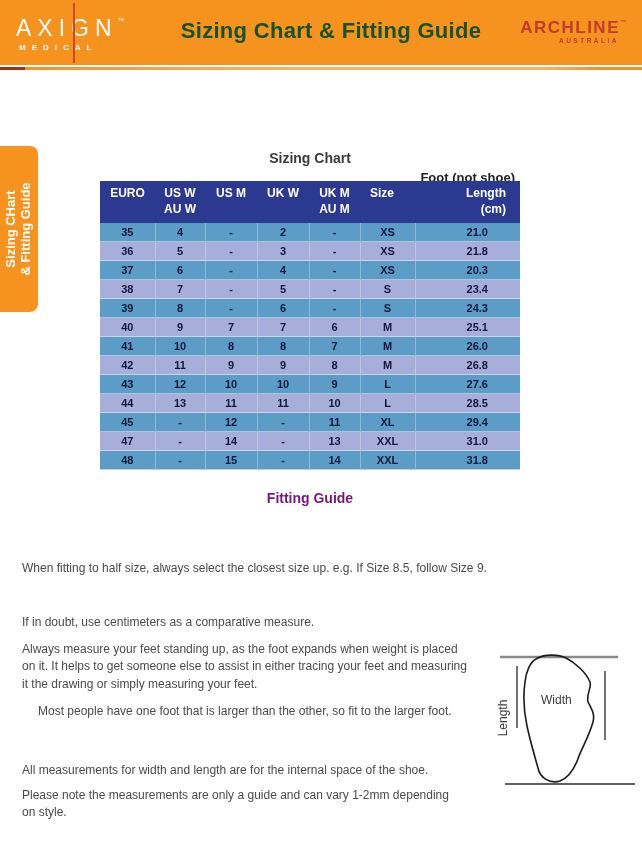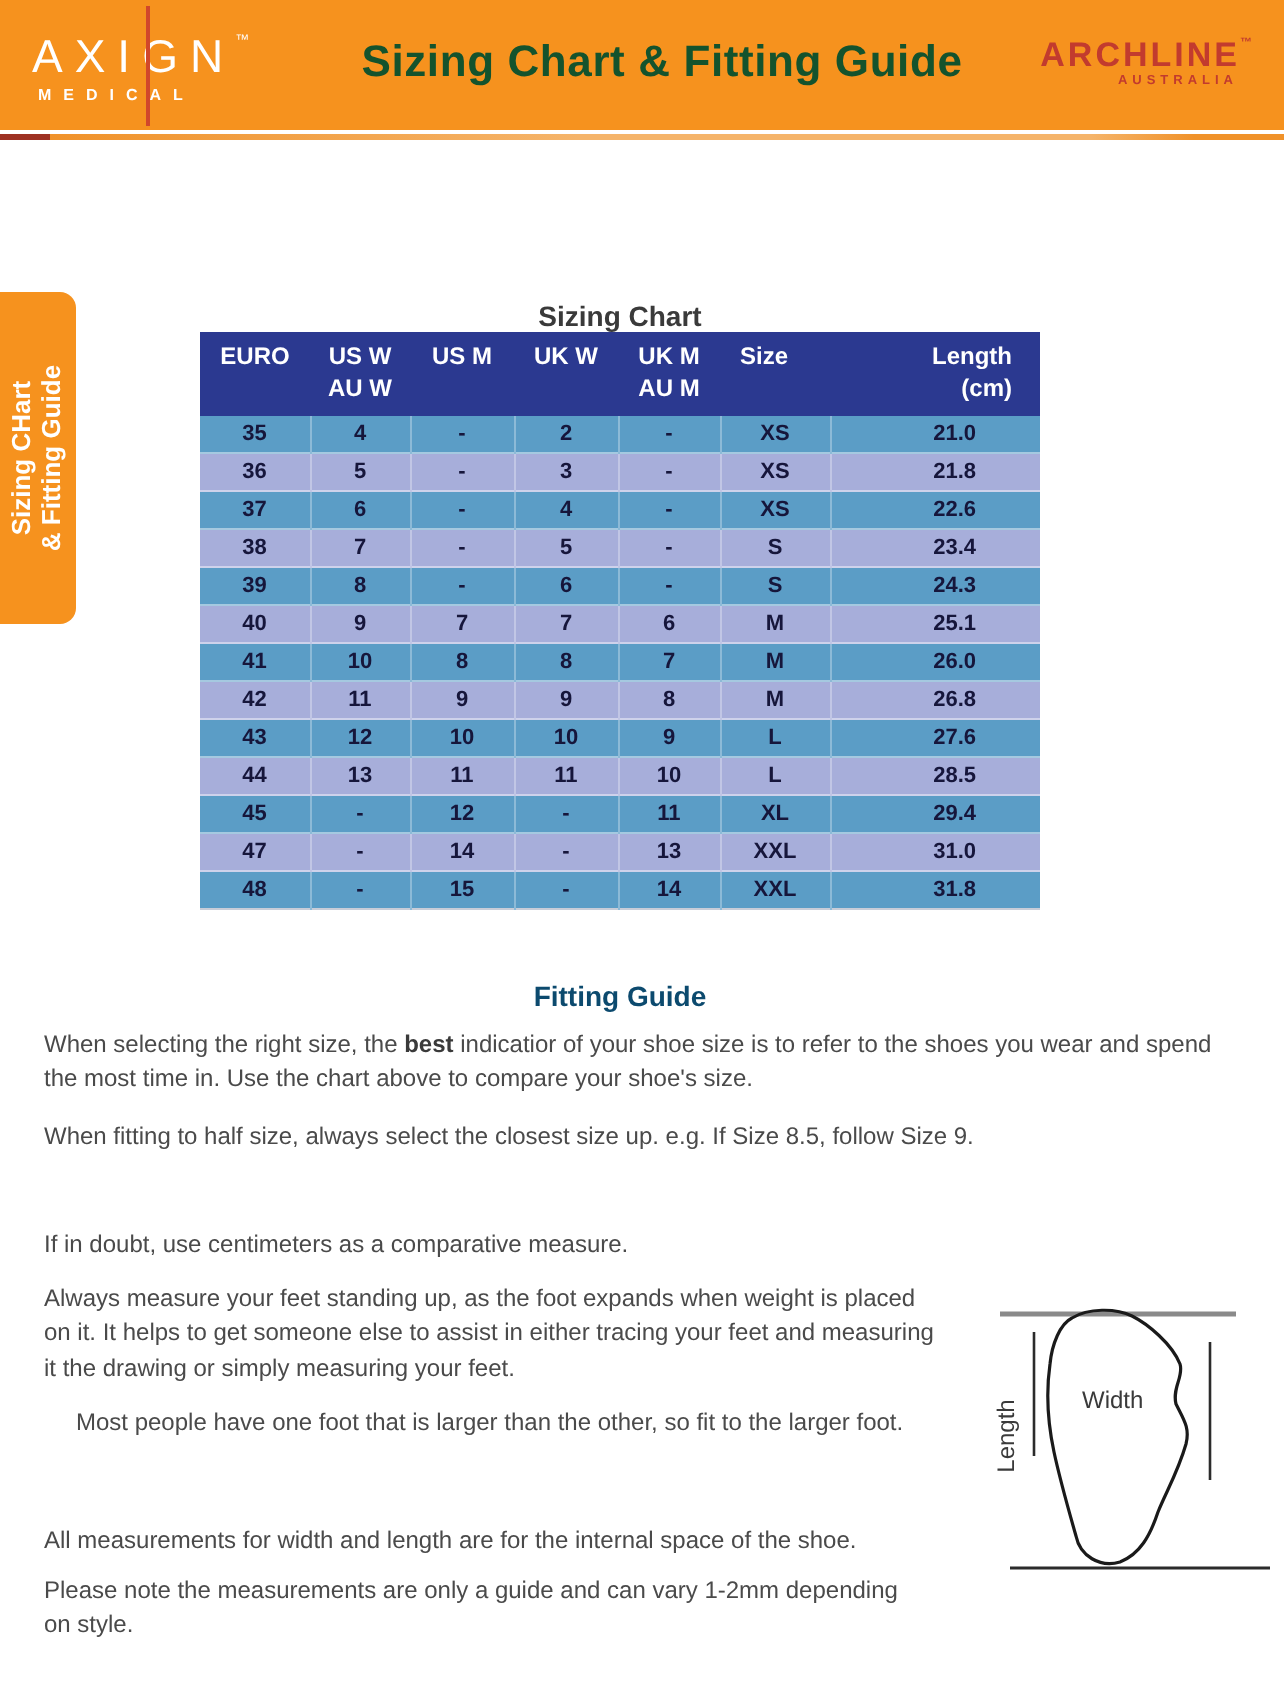--- a/index.html
+++ b/index.html
@@ -41,21 +41,21 @@
     transform:translate(-50%,-50%) rotate(-90deg);
     display:flex; flex-direction:column; align-items:center; justify-content:center;
     color:#fff; font-weight:700; font-size:13px; line-height:1.15; text-align:center;
   }
   
   .chart-title { position:absolute; left:100px; top:150px; width:420px; text-align:center;
     font-size:14px; font-weight:700; color:#3a3a3a; }
   .foot-note { position:absolute; left:365px; top:158px; width:150px; text-align:right;
     font-size:13px; font-weight:700; color:#222;margin-top:12px; }
   .size-table {
-    position:absolute; left:100px; top:166px; width:420px;
+    position:absolute; left:100px; top:181px; width:420px;
     border-collapse:collapse; table-layout:fixed;
     border-bottom:1px solid #c8cdd8;
     border-radius:14px;
   }
   .size-table thead th {
     background:#2B3990; color:#ffffff; font-size:12px; font-weight:700;
     padding:5px 0 6px 0; vertical-align:top; line-height:1.3; text-align:center;
   }
   .size-table thead th.col-size { text-align:left; padding-left:10px; }
   .size-table thead th.col-len  { text-align:right; padding-right:14px; }
@@ -63,21 +63,21 @@
     height:18px; font-size:11px; font-weight:700; color:#16163B;
     text-align:center; line-height:18px;
   }
   .size-table td:last-child { text-align:right; padding-right:32px; }
   .size-table tbody tr:nth-child(odd)  td { background:#5B9DC6; }
   .size-table tbody tr:nth-child(even) td { background:#A7AEDA; }
   .size-table tbody tr + tr td { border-top:1px solid rgba(255,255,255,0.45); }
   .size-table tbody td + td { border-left:1px solid rgba(255,255,255,0.30); }
   
   .h-section { position:absolute; left:0; width:620px; text-align:center;
-    font-size:14px; font-weight:700; color:#0c4a6e; }
+    font-size:14px; font-weight:700; color:#701a75; }
   .para { position:absolute; left:22px; font-size:12px; color:#4a4a4a;
     line-height:1.45; white-space:pre-line; }
   .para b { color:#3a3a3a; }
   
   .foot-svg { position:absolute; left:492px; top:648px; }
   .foot-svg text { font-family:"Liberation Sans", sans-serif; font-size:12px; fill:#3a3a3a; }
 </style>
 </head>
 <body>
 
@@ -168,21 +168,21 @@
           <td>XS</td>
           <td>21.8</td>
         </tr>
         <tr>
           <td>37</td>
           <td>6</td>
           <td>-</td>
           <td>4</td>
           <td>-</td>
           <td>XS</td>
-          <td>22.6</td>
+          <td>20.3</td>
         </tr>
         <tr>
           <td>38</td>
           <td>7</td>
           <td>-</td>
           <td>5</td>
           <td>-</td>
           <td>S</td>
           <td>23.4</td>
         </tr>
@@ -264,22 +264,20 @@
           <td>15</td>
           <td>-</td>
           <td>14</td>
           <td>XXL</td>
           <td>31.8</td>
         </tr>
       </tbody>
   </table>
 
   <div class="h-section" style="top:490px;">Fitting Guide</div>
-  <div class="para" style="top:514px; width:608px;"><span>When selecting the right size, the </span><b>best</b><span> indicatior of your shoe size is to refer to the shoes you wear and spend
-the most time in. Use the chart above to compare your shoe's size.</span></div>
   <div class="para" style="top:560px; width:608px;">When fitting to half size, always select the closest size up. e.g. If Size 8.5, follow Size 9.</div>
 
   <div class="para" style="top:614px; width:560px;">If in doubt, use centimeters as a comparative measure.</div>
   <div class="para" style="top:641px; width:475px;">Always measure your feet standing up, as the foot expands when weight is placed
 on it. It helps to get someone else to assist in either tracing your feet and measuring
 it the drawing or simply measuring your feet.</div>
   <div class="para" style="top:703px; width:480px;margin-left:16px;">Most people have one foot that is larger than the other, so fit to the larger foot.</div>
   <div class="para" style="top:762px; width:480px;">All measurements for width and length are for the internal space of the shoe.</div>
   <div class="para" style="top:787px; width:560px;">Please note the measurements are only a guide and can vary 1-2mm depending
 on style.</div>

